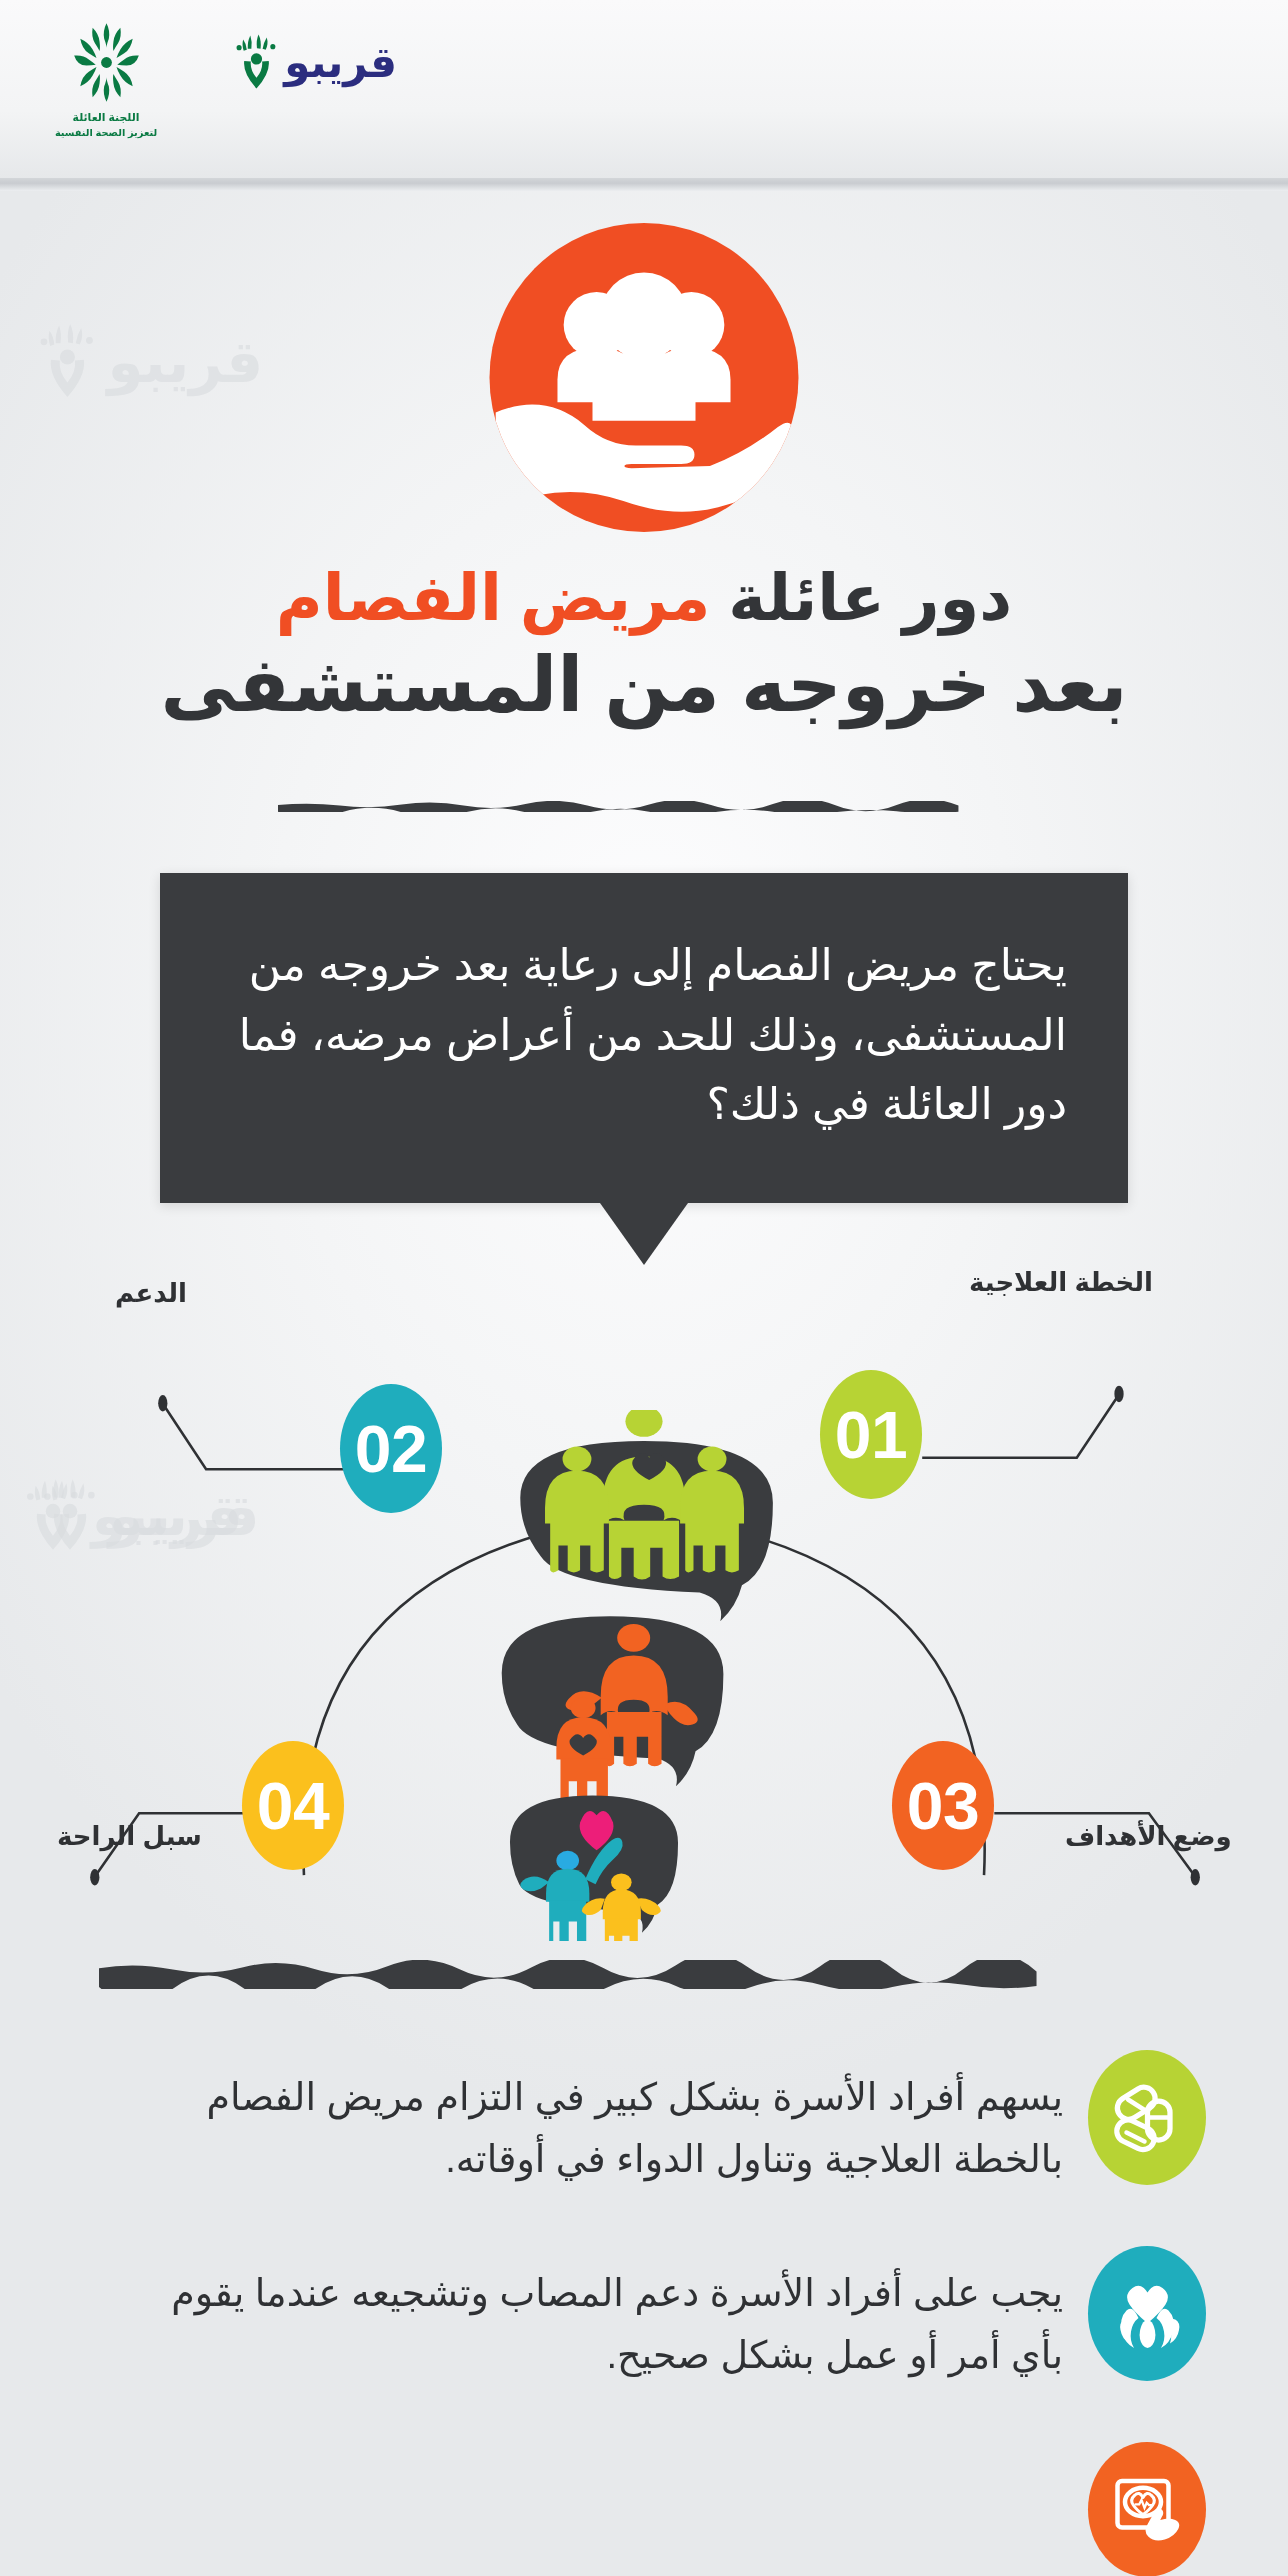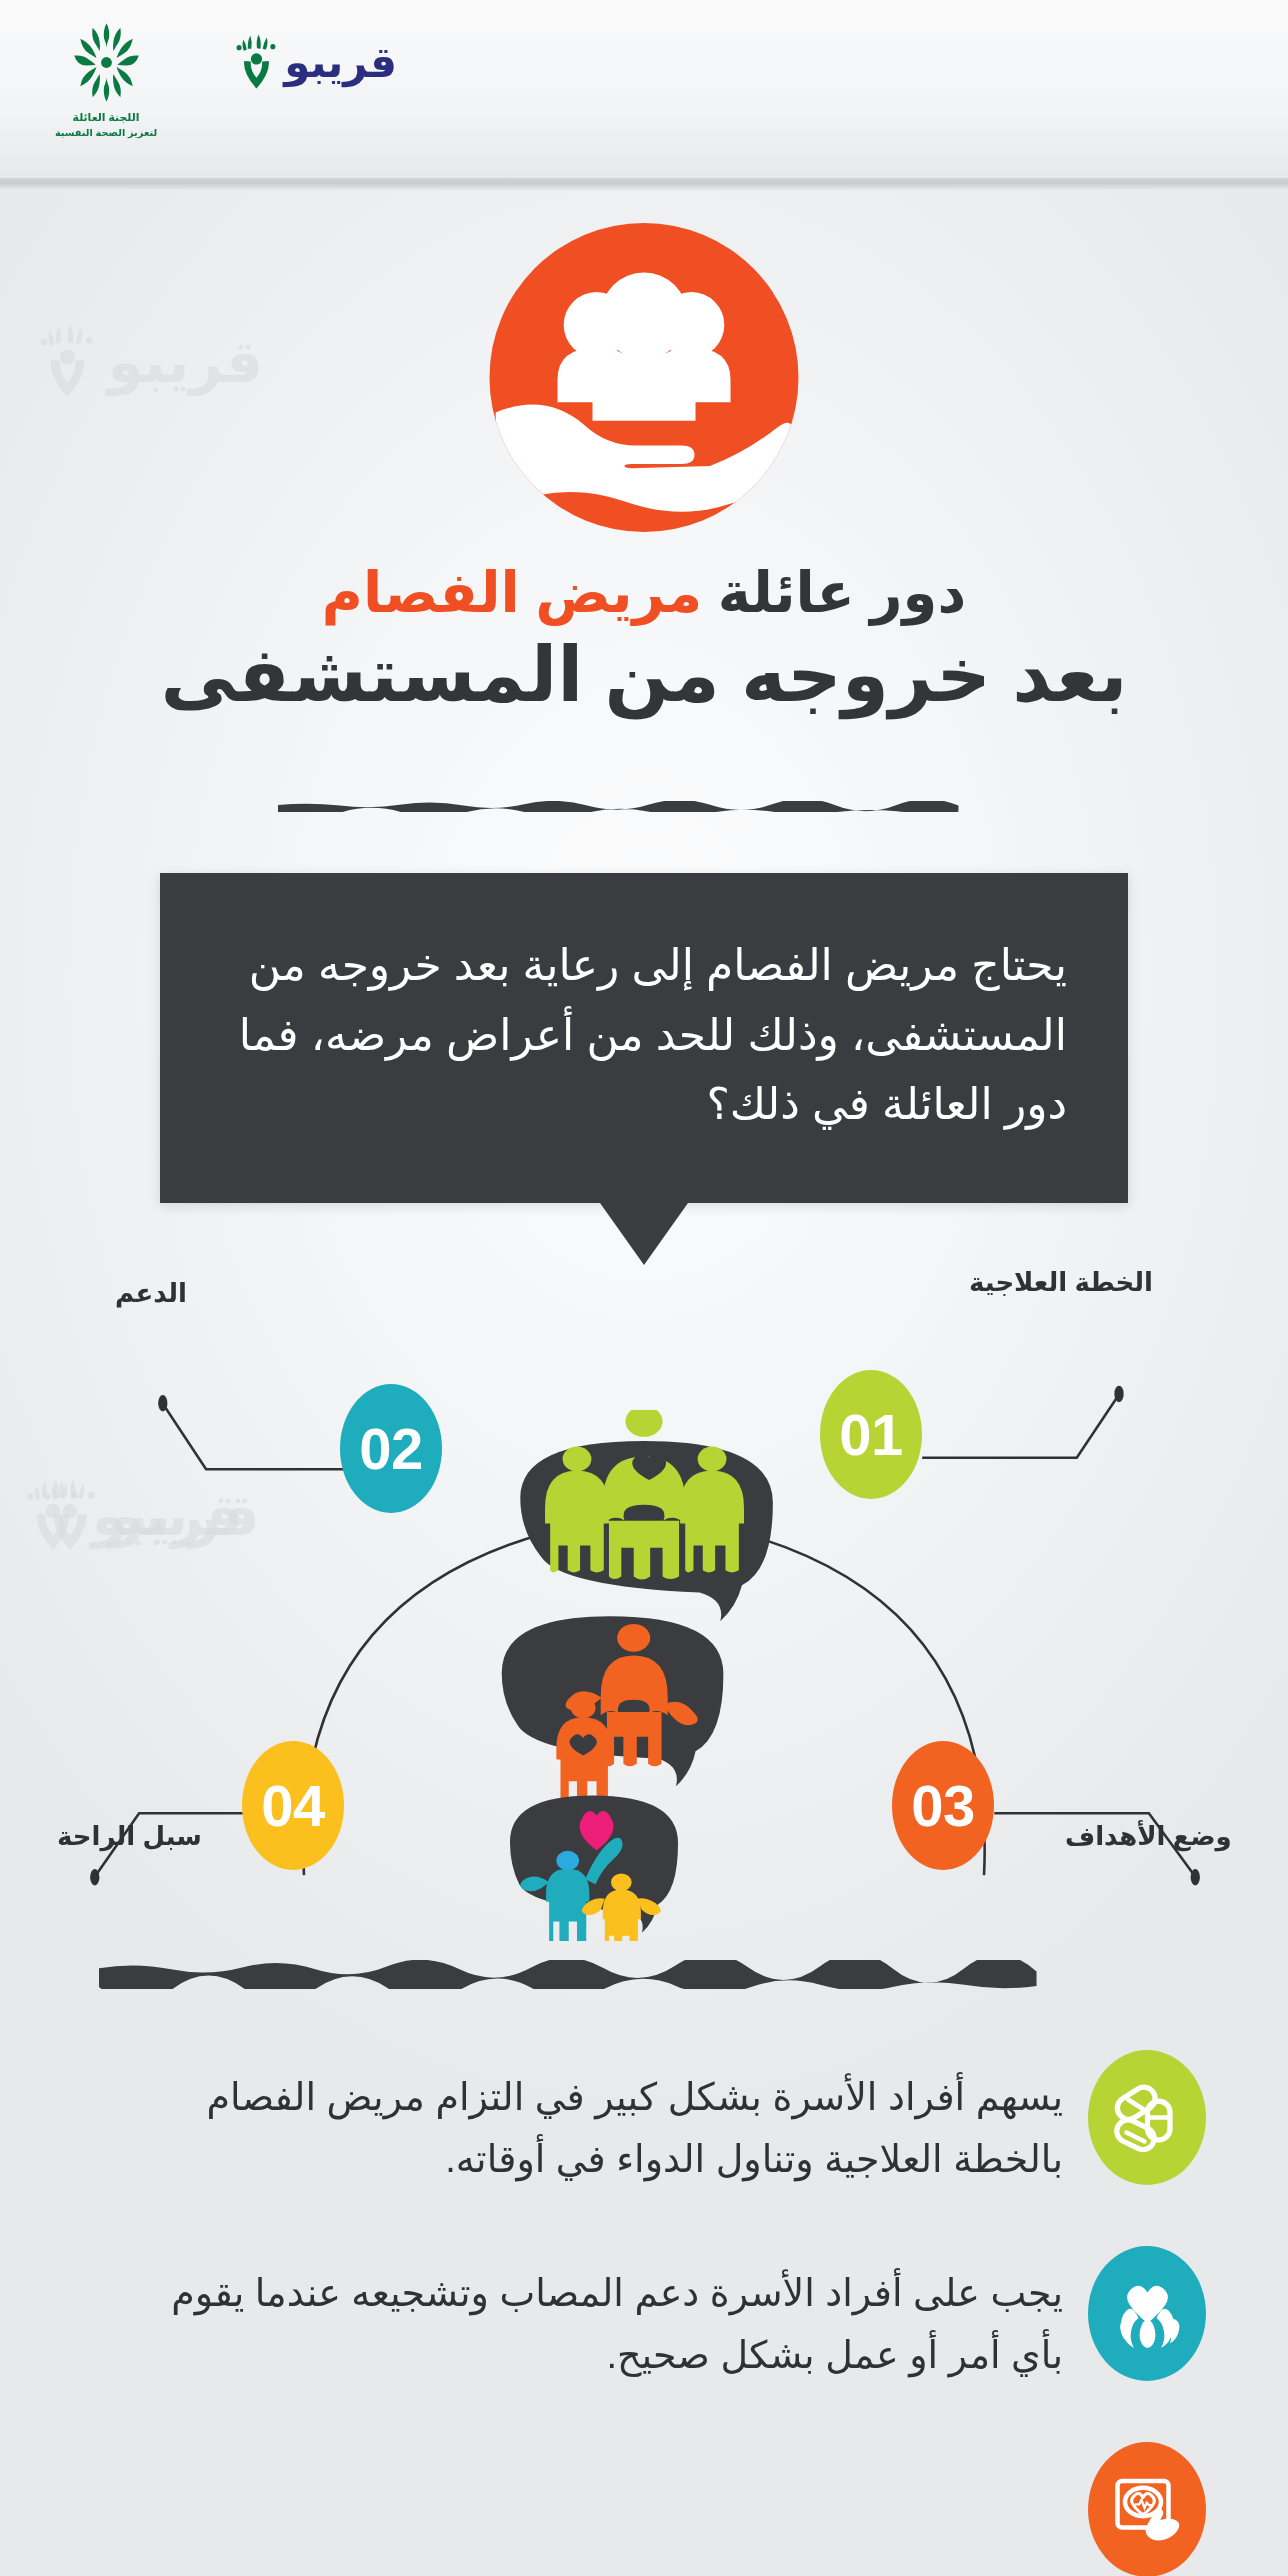--- a/index.html
+++ b/index.html
@@ -103,21 +103,21 @@
   .hero-circle svg { width: 309px; height: 309px; display: block; }
 
   
   .title-block {
     position: absolute;
     top: 559px; left: 0; width: 1288px;
     text-align: center;
     z-index: 4;
   }
   .title-l1 {
-    font-size: 56px;
+    font-size: 64px;
     font-weight: 700;
     color: #333538;
     line-height: 1.22;
     letter-spacing: -0.5px;
     white-space: nowrap;
   }
   .title-l1 .hl { color: #f04e23; }
   .title-l2 {
     font-size: 76px;
     font-weight: 700;
@@ -180,21 +180,21 @@
 
   .node {
     position: absolute;
     width: 102px; height: 129px;
     border-radius: 50%;
     display: flex; align-items: center; justify-content: center;
     z-index: 5;
   }
   .node span {
     color: #ffffff;
-    font-size: 58px;
+    font-size: 66px;
     font-weight: 700;
     line-height: 1;
     direction: ltr;
     letter-spacing: -0.5px;
   }
   .node-01 { top: 103px; left: 820px; background: #b7d334; }
   .node-02 { top: 117px; left: 340px;  background: #1fadbd; }
   .node-03 { top: 474px; left: 892px; background: #f26322; }
   .node-04 { top: 474px; left: 242px;  background: #fbc01d; }
 

